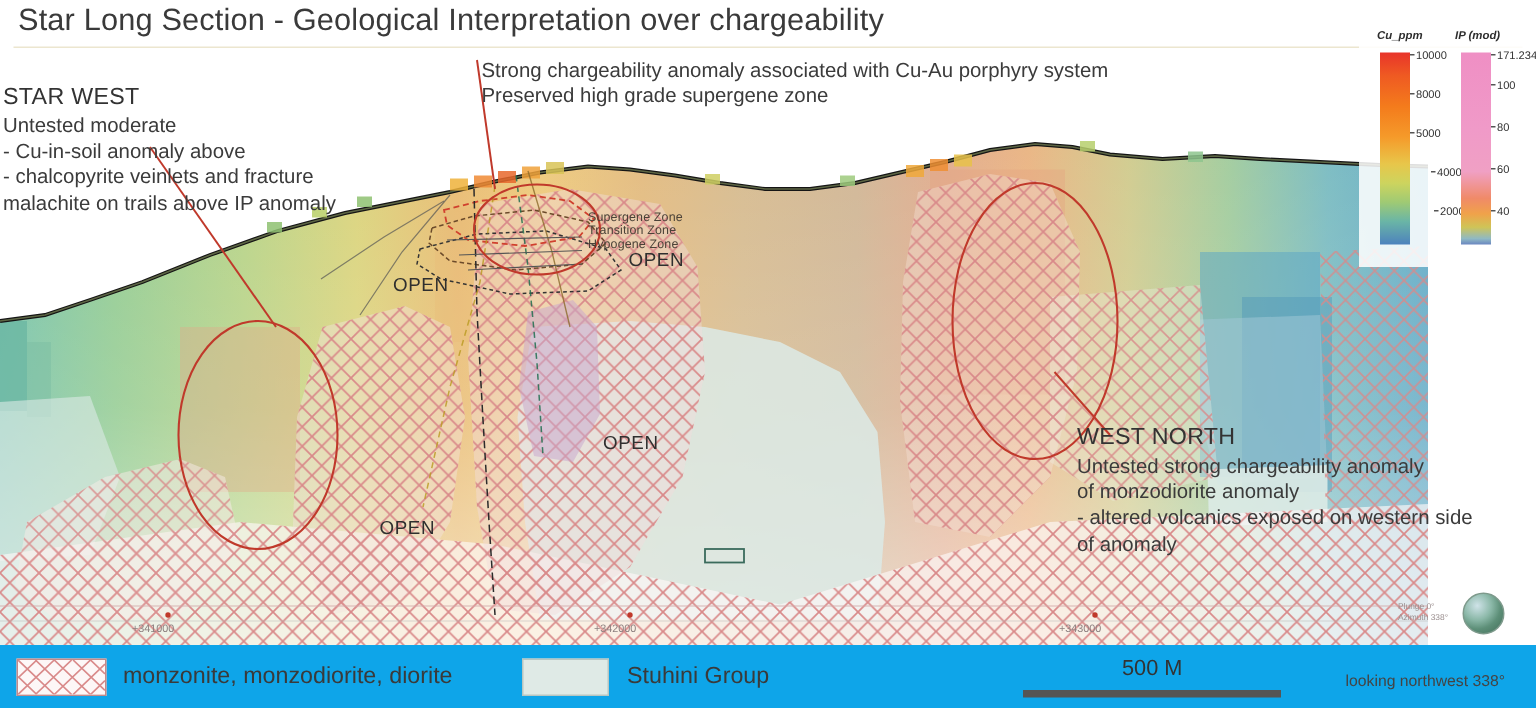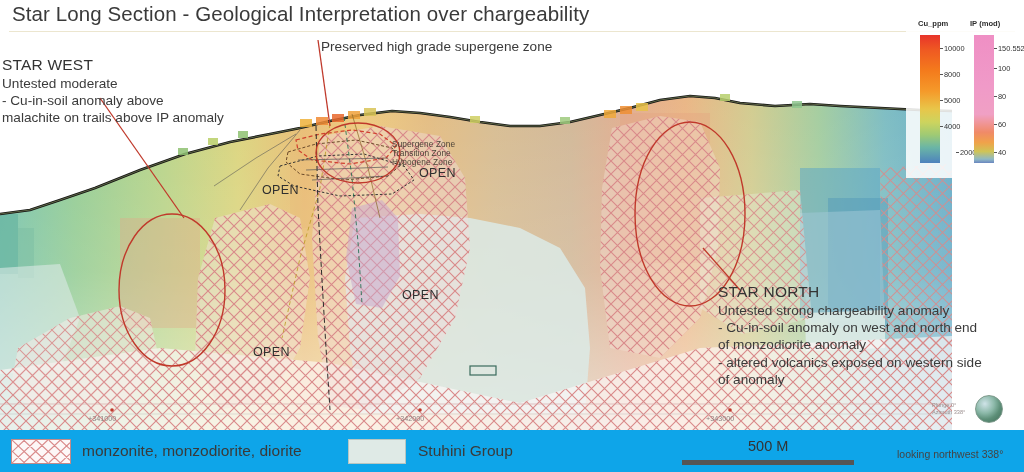--- a/index.html
+++ b/index.html
@@ -52,25 +52,25 @@
   .coord{
     position:absolute;font-size:7.2px;color:#8d7f7f;white-space:nowrap;
   }
 
   
   .legend-box{
     position:absolute;left:906px;top:13px;width:114px;height:165px;
     background:rgba(255,255,255,.86);
   }
   .cb-title{
-    position:absolute;font-size:7.6px;font-weight:bold;color:#2e2e2e;white-space:nowrap;
+    position:absolute;font-size:7.6px;font-weight:bold;color:#2e2e2e;white-space:nowrap;font-style:italic;
   }
   .cb-bar{position:absolute;width:20px;}
   .cb-tick{
-    position:absolute;font-size:7.4px;color:#333;white-space:nowrap;margin-top:12px;
+    position:absolute;font-size:7.4px;color:#333;white-space:nowrap;
   }
   .cb-tick:before{
     content:"";position:absolute;left:-4px;top:4px;width:3px;height:1px;background:#555;
   }
   #cb-cu{left:14px;top:22px;height:128px;
     background:linear-gradient(to bottom,#e8342a 0%,#ef5a22 12%,#f47b1c 28%,#f59a2a 44%,#e8c64a 58%,#cdd45e 68%,#9fca74 78%,#6ab5a6 88%,#4d82bd 100%);}
   #cb-ip{left:68px;top:22px;height:128px;
     background:linear-gradient(to bottom,#ef8fc4 0%,#f09ac8 40%,#f0a0c4 62%,#f08a68 76%,#f0a24a 84%,#cfc457 91%,#8fb9c4 97%,#6a86c0 100%);}
 
   
@@ -291,51 +291,52 @@
   <div id="coord-labels">
       <div class="coord" style="left: 88px; top: 414px;">+341000</div>
       <div class="coord" style="left: 396px; top: 414px;">+342000</div>
       <div class="coord" style="left: 706px; top: 414px;">+343000</div>
     </div>
 
   <div class="ann" id="ann-star-west">
     <div class="hd">STAR WEST</div>
     <div class="ln">Untested moderate</div>
     <div class="ln">- Cu-in-soil anomaly above</div>
+    <div class="ln">- chalcopyrite veinlets and fracture</div>
     <div class="ln">malachite on trails above IP anomaly</div>
   </div>
 
   <div class="ann" id="ann-star">
+    <div class="ln">Strong chargeability anomaly associated with Cu-Au porphyry system</div>
     <div class="ln">Preserved high grade supergene zone</div>
   </div>
 
   <div class="ann" id="ann-star-north">
-    <div class="hd">STAR NORTH</div>
+    <div class="hd">WEST NORTH</div>
     <div class="ln">Untested strong chargeability anomaly</div>
-    <div class="ln">- Cu-in-soil anomaly on west and north end</div>
     <div class="ln">of monzodiorite anomaly</div>
     <div class="ln">- altered volcanics exposed on western side</div>
     <div class="ln">of anomaly</div>
   </div>
 
   <div class="legend-box">
     <div class="cb-title" style="left:12px;top:6px;">Cu_ppm</div>
     <div class="cb-bar" id="cb-cu"></div>
     <div id="cu-ticks">
         <div class="cb-tick" style="left: 38px; top: 19px;">10000</div>
         <div class="cb-tick" style="left: 38px; top: 45px;">8000</div>
         <div class="cb-tick" style="left: 38px; top: 71px;">5000</div>
-        <div class="cb-tick" style="left: 38px; top: 97px;">4000</div>
+        <div class="cb-tick" style="left: 52px; top: 97px;">4000</div>
         <div class="cb-tick" style="left: 54px; top: 123px;">2000</div>
       </div>
 
     <div class="cb-title" style="left:64px;top:6px;">IP (mod)</div>
     <div class="cb-bar" id="cb-ip"></div>
     <div id="ip-ticks">
-        <div class="cb-tick" style="left: 92px; top: 19px;">150.552</div>
+        <div class="cb-tick" style="left: 92px; top: 19px;">171.234</div>
         <div class="cb-tick" style="left: 92px; top: 39px;">100</div>
         <div class="cb-tick" style="left: 92px; top: 67px;">80</div>
         <div class="cb-tick" style="left: 92px; top: 95px;">60</div>
         <div class="cb-tick" style="left: 92px; top: 123px;">40</div>
       </div>
   </div>
 
   <div class="globe" style="left:975px;top:395px;"></div>
   <div class="globe-lab" style="left:932px;top:402px;">Plunge 0°</div>
   <div class="globe-lab" style="left:932px;top:409px;">Azimuth 338°</div>

